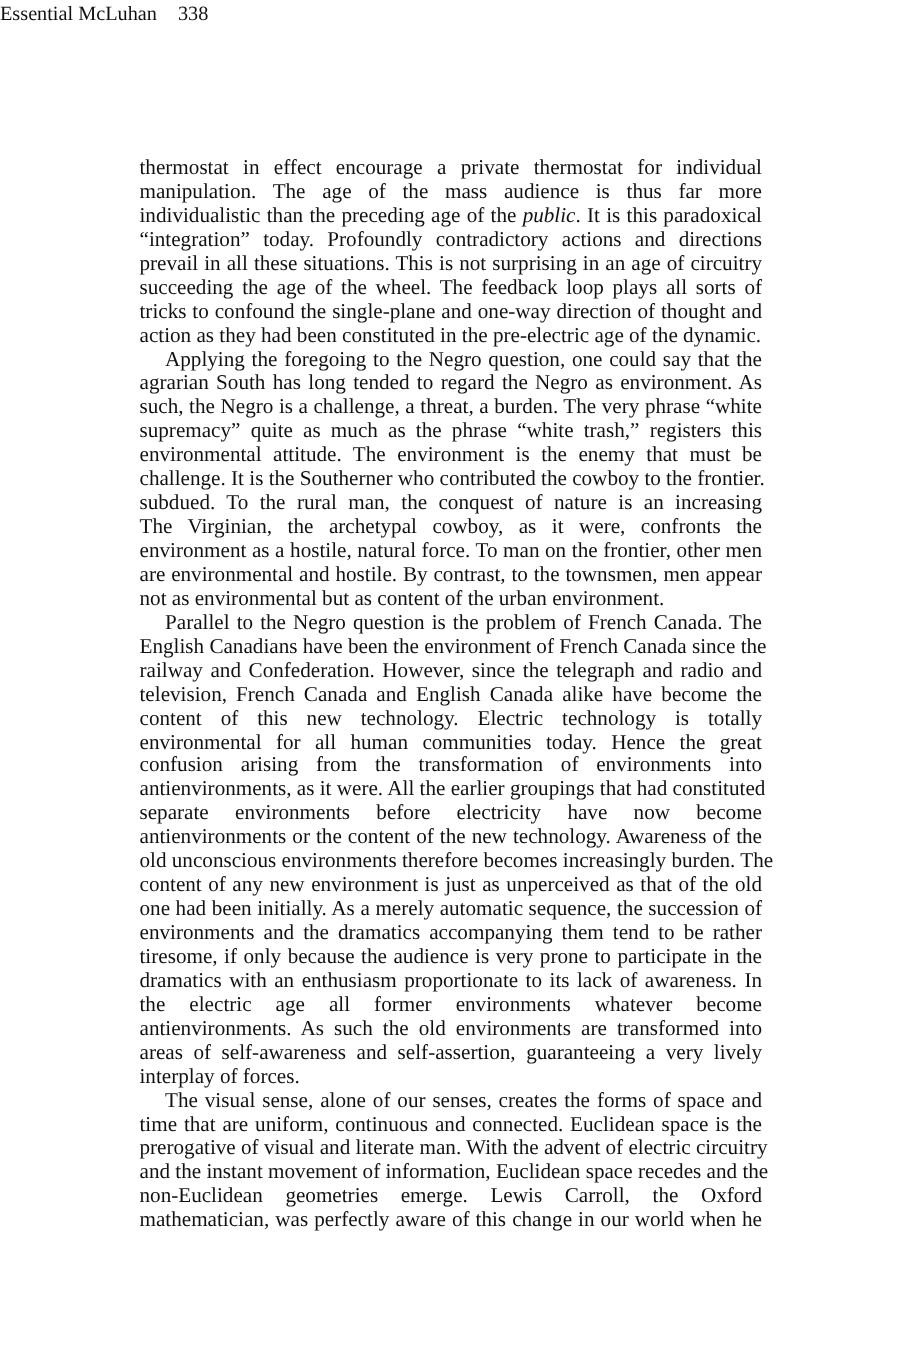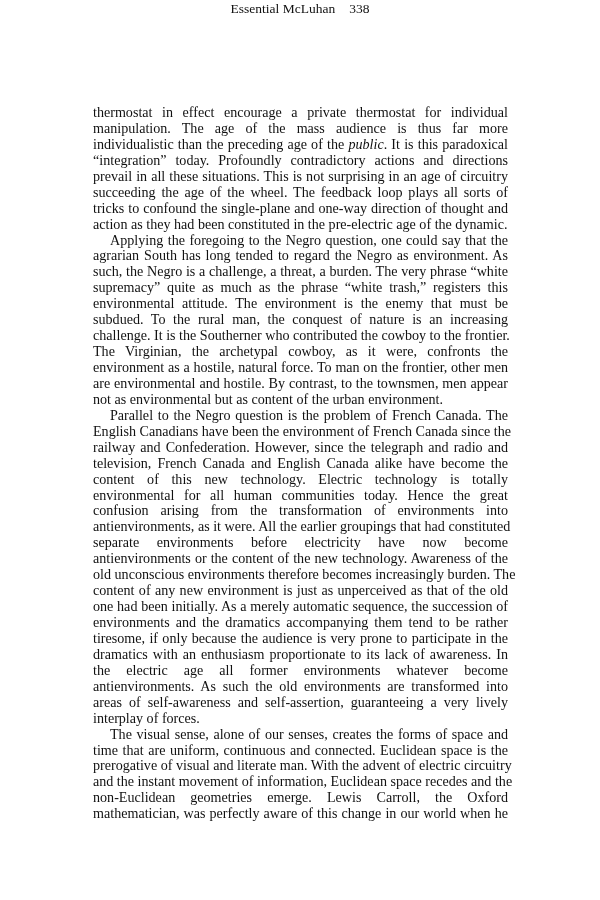--- a/index.html
+++ b/index.html
@@ -1,18 +1,18 @@
 <!DOCTYPE html>
 <html><head>
 <meta charset="utf-8">
 <style>
   html, body { margin: 0; padding: 0; background: #ffffff; }
   body { width: 600px; height: 900px; position: relative; overflow: hidden; }
   .header {
-    position: absolute; top: 1px; left: 0; width: 600px; text-align: center;
+    position: absolute; top: 1px; left: 0; width: 600px; text-align: left;
     font-family: "Liberation Serif", serif; font-size: 13.5px; color: #111;
     white-space: pre;
   }
   .header .num { margin-left: 14px; }
   .page-body {
     position: absolute; top: 73px; left: 93px; width: 415px;
     font-family: "Liberation Serif", serif; font-size: 14.1px; line-height: 15.95px;
     color: #111;
     margin-top: 32px;
   }
@@ -36,22 +36,22 @@
       <span class="line">succeeding the age of the wheel. The feedback loop plays all sorts of</span>
       <span class="line">tricks to confound the single-plane and one-way direction of thought and</span>
       <span class="line last">action as they had been constituted in the pre-electric age of the dynamic.</span>
     </div>
     <div>
       <span class="line indent">Applying the foregoing to the Negro question, one could say that the</span>
       <span class="line">agrarian South has long tended to regard the Negro as environment. As</span>
       <span class="line">such, the Negro is a challenge, a threat, a burden. The very phrase “white</span>
       <span class="line">supremacy” quite as much as the phrase “white trash,” registers this</span>
       <span class="line">environmental attitude. The environment is the enemy that must be</span>
+      <span class="line">challenge. It is the Southerner who contributed the cowboy to the frontier.</span>
       <span class="line">subdued. To the rural man, the conquest of nature is an increasing</span>
-      <span class="line">challenge. It is the Southerner who contributed the cowboy to the frontier.</span>
       <span class="line">The Virginian, the archetypal cowboy, as it were, confronts the</span>
       <span class="line">environment as a hostile, natural force. To man on the frontier, other men</span>
       <span class="line">are environmental and hostile. By contrast, to the townsmen, men appear</span>
       <span class="line last">not as environmental but as content of the urban environment.</span>
     </div>
     <div>
       <span class="line indent">Parallel to the Negro question is the problem of French Canada. The</span>
       <span class="line">English Canadians have been the environment of French Canada since the</span>
       <span class="line">railway and Confederation. However, since the telegraph and radio and</span>
       <span class="line">television, French Canada and English Canada alike have become the</span>

